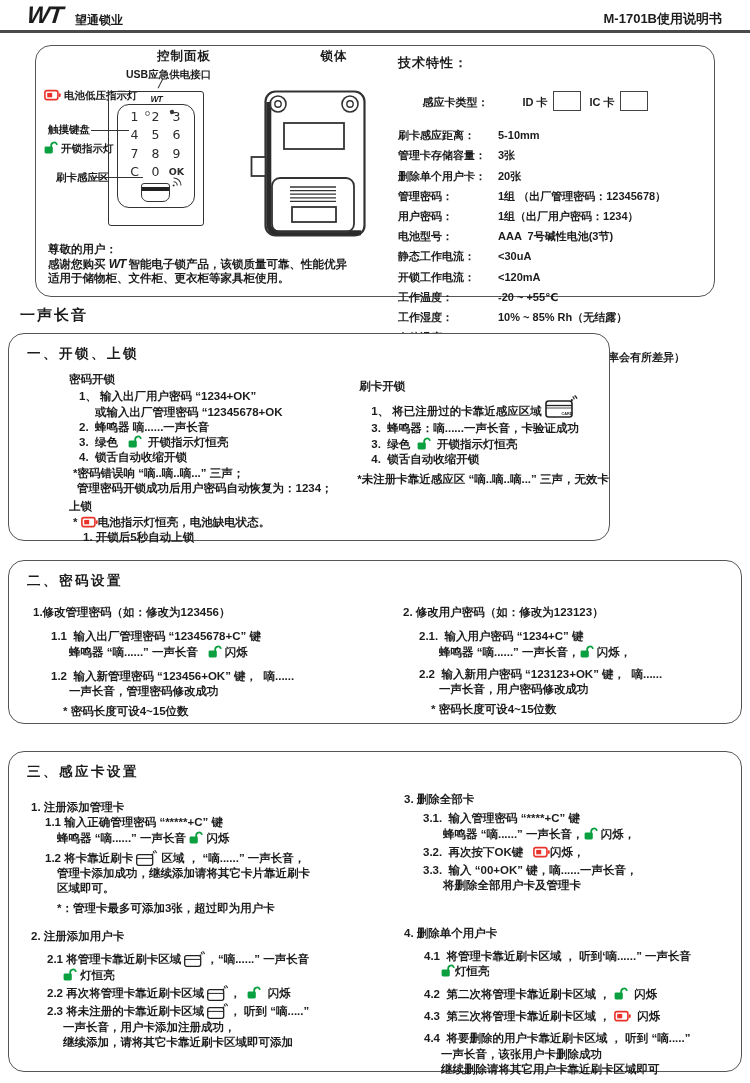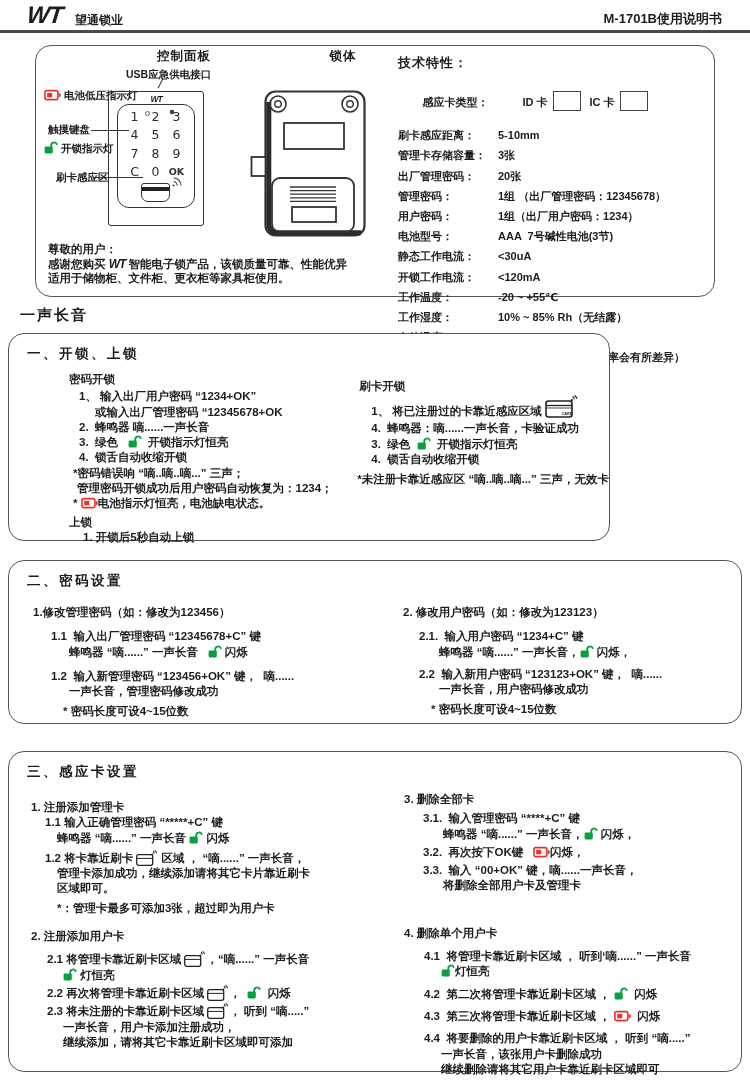--- a/index.html
+++ b/index.html
@@ -115,21 +115,21 @@
           </svg>
         </span>
       </div>
     </div>
 
     <div class="ov-abs dk-label" style="left:12px;top:77px;">触摸键盘</div>
     <div class="ptr" style="left:55px;top:84px;width:38px;"></div>
     <div class="ov-abs dk-label" style="left:20px;top:125px;text-align:center;">刷卡感应区</div>
     <div class="ptr" style="left:57px;top:131px;width:50px;"></div>
 
-    <div class="ov-abs dk-title" style="left:267px;top:2px;width:80px;text-align:center;">锁体</div>
+    <div class="ov-abs dk-title" style="left:258px;top:2px;width:80px;text-align:center;">锁体</div>
 
     <div class="lockwrap">
       <svg width="116" height="148" viewBox="-14 0 116 148">
         <rect x="1.5" y="1.5" width="99" height="144" rx="10" fill="#fff" stroke="#333" stroke-width="2.2"></rect>
         <path d="M4.8 12 V133 Q4.8 142.5 14 142.8 H97" fill="none" stroke="#2b2b2b" stroke-width="5"></path>
         <circle cx="14" cy="14" r="8" fill="none" stroke="#333" stroke-width="1.6"></circle>
         <circle cx="14" cy="14" r="3.2" fill="none" stroke="#333" stroke-width="1.4"></circle>
         <circle cx="86" cy="14" r="8" fill="none" stroke="#333" stroke-width="1.6"></circle>
         <circle cx="86" cy="14" r="3.2" fill="none" stroke="#333" stroke-width="1.4"></circle>
         <rect x="20" y="33" width="60" height="26" fill="none" stroke="#333" stroke-width="1.8"></rect>
@@ -147,21 +147,21 @@
     </div>
 
     <div class="specs">
       <div class="specs-title">技术特性：</div>
       <div class="spec-row">
         <span class="spec-label">感应卡类型：</span><span>ID 卡</span><span class="ckbox"></span><span>IC 卡</span><span class="ckbox"></span>
       </div>
       <div id="specRows">
           <div class="spec-row"><span class="spec-label">刷卡感应距离：</span><span>5-10mm</span></div>
           <div class="spec-row"><span class="spec-label">管理卡存储容量：</span><span>3张</span></div>
-          <div class="spec-row"><span class="spec-label">出厂管理密码：</span><span>20张</span></div>
+          <div class="spec-row"><span class="spec-label">删除单个用户卡：</span><span>20张</span></div>
           <div class="spec-row"><span class="spec-label">管理密码：</span><span>1组 （出厂管理密码：12345678）</span></div>
           <div class="spec-row"><span class="spec-label">用户密码：</span><span>1组（出厂用户密码：1234）</span></div>
           <div class="spec-row"><span class="spec-label">电池型号：</span><span>AAA  7号碱性电池(3节)</span></div>
           <div class="spec-row"><span class="spec-label">静态工作电流：</span><span>&lt;30uA</span></div>
           <div class="spec-row"><span class="spec-label">开锁工作电流：</span><span>&lt;120mA</span></div>
           <div class="spec-row"><span class="spec-label">工作温度：</span><span>-20 ~ +55℃</span></div>
           <div class="spec-row"><span class="spec-label">工作湿度：</span><span>10% ~ 85% Rh（无结露）</span></div>
           <div class="spec-row"><span class="spec-label">存储温度：</span><span>-40 ~ +55℃</span></div>
           <div class="spec-row"><span class="spec-label">电池使用寿命：</span><span>一年（根据实际使用频率会有所差异）</span></div>
         </div>
@@ -184,40 +184,40 @@
           <div class="ln" style="padding-left: 50px; margin-top: 2px;">1、 输入出厂用户密码 “1234+OK”</div>
           <div class="ln" style="padding-left: 66px;">或输入出厂管理密码 “12345678+OK</div>
           <div class="ln" style="padding-left: 50px;">2.  蜂鸣器 嘀......一声长音</div>
           <div class="ln" style="padding-left: 50px;">3.  绿色   <span class="ico ico-green-unlock"><svg width="14" height="13" viewBox="0 0 14 13">
                 <path d="M7.2 6.2 V4.4 A2.9 2.9 0 0 1 12.7 3.1" fill="none" stroke="#0a9f3f" stroke-width="1.8" stroke-linecap="round"></path>
                 <rect x="0.6" y="5.4" width="8.2" height="7" rx="1.4" fill="#0a9f3f"></rect>
               </svg></span>  开锁指示灯恒亮</div>
           <div class="ln" style="padding-left: 50px;">4.  锁舌自动收缩开锁</div>
           <div class="ln" style="padding-left: 44px;">*密码错误响 “嘀..嘀..嘀...” 三声；</div>
           <div class="ln" style="padding-left: 48px;">管理密码开锁成功后用户密码自动恢复为：1234；</div>
+          <div class="ln" style="padding-left: 40px; margin-top: 3px;">上锁</div>
           <div class="ln" style="padding-left: 44px;">* <span class="ico ico-red-battery"><svg width="17" height="12" viewBox="0 0 17 12">
                 <rect x="0.9" y="1.6" width="13" height="9" rx="2" fill="none" stroke="#e8332a" stroke-width="1.6"></rect>
                 <rect x="14.8" y="4.2" width="1.9" height="3.8" rx="0.9" fill="#e8332a"></rect>
                 <rect x="3.2" y="3.9" width="5" height="4.4" fill="#e8332a"></rect>
               </svg></span>电池指示灯恒亮，电池缺电状态。</div>
-          <div class="ln" style="padding-left: 40px; margin-top: 3px;">上锁</div>
           <div class="ln" style="padding-left: 54px;">1. 开锁后5秒自动上锁</div>
         </div>
       <div class="col1">
           <div class="ln" style="padding-left: 10px; margin-top: 9px;">刷卡开锁</div>
           <div class="ln" style="padding-left: 22px; margin-top: 4px;">1、 将已注册过的卡靠近感应区域 <span class="ico ico-card-lg"><svg width="33" height="23" viewBox="0 0 33 23">
                 <rect x="1" y="6" width="26" height="16" rx="2.5" fill="none" stroke="#222" stroke-width="1.6"></rect>
                 <line x1="1" y1="10.5" x2="27" y2="10.5" stroke="#222" stroke-width="1.3"></line>
                 <line x1="1" y1="13" x2="27" y2="13" stroke="#222" stroke-width="0.8"></line>
                 <text x="16.5" y="20" font-size="3.8" fill="#222" font-family="sans-serif">CARD</text>
                 <circle cx="26.8" cy="5.2" r="1.1" fill="#222"></circle>
                 <path d="M29.2 4.4 A4 4 0 0 0 27.6 1.4" fill="none" stroke="#222" stroke-width="1.2"></path>
                 <path d="M32 3.8 A7 7 0 0 0 29.6 0.4" fill="none" stroke="#222" stroke-width="1.2"></path>
               </svg></span></div>
-          <div class="ln" style="padding-left: 22px;">4.  蜂鸣器：嘀......一声长音，卡验证成功</div>
+          <div class="ln" style="padding-left: 22px;">3.  蜂鸣器：嘀......一声长音，卡验证成功</div>
           <div class="ln" style="padding-left: 22px;">3.  绿色  <span class="ico ico-green-unlock"><svg width="14" height="13" viewBox="0 0 14 13">
                 <path d="M7.2 6.2 V4.4 A2.9 2.9 0 0 1 12.7 3.1" fill="none" stroke="#0a9f3f" stroke-width="1.8" stroke-linecap="round"></path>
                 <rect x="0.6" y="5.4" width="8.2" height="7" rx="1.4" fill="#0a9f3f"></rect>
               </svg></span>  开锁指示灯恒亮</div>
           <div class="ln" style="padding-left: 22px;">4.  锁舌自动收缩开锁</div>
           <div class="ln" style="padding-left: 8px; margin-top: 5px;">*未注册卡靠近感应区 “嘀..嘀..嘀...” 三声，无效卡</div>
         </div>
     </div>
   </div>
 

